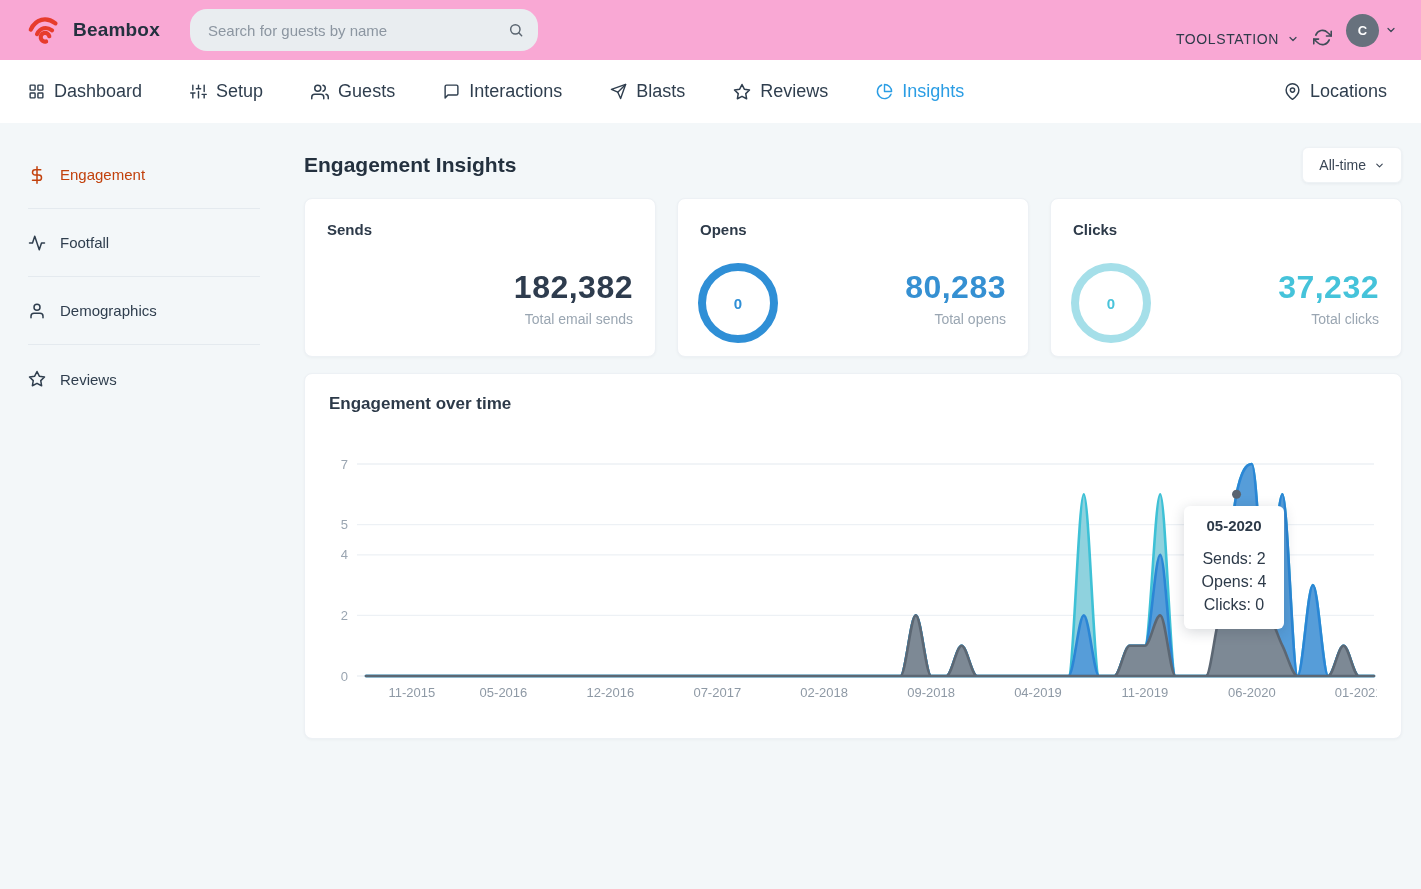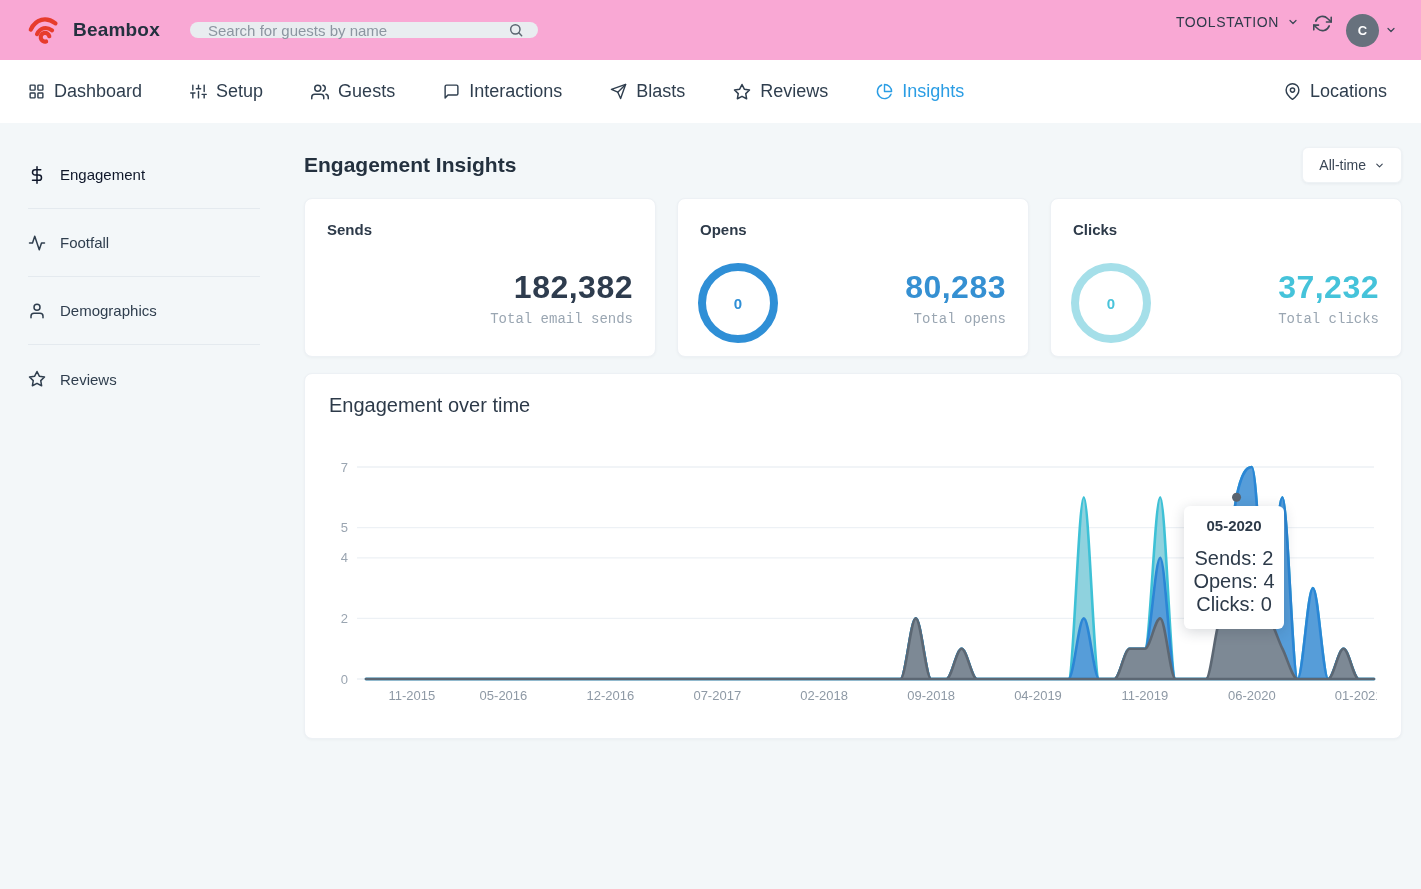--- a/index.html
+++ b/index.html
@@ -3,26 +3,26 @@
 <meta charset="utf-8">
 <style>
   * { box-sizing: border-box; margin: 0; padding: 0; }
   body { font-family: "Liberation Sans", sans-serif; color: #2d3a49; background: #f3f7f9; }
   .app { width: 1421px; height: 889px; background: #f3f7f9; overflow: hidden; position: relative; }
 
   
   .topbar { height: 60px; background: #f9a8d4; display: flex; align-items: center; padding: 0 24px; }
   .brand-wrap { display: flex; align-items: center; gap: 9px; }
   .brand { font-size: 19px; font-weight: 700; color: #24313f; letter-spacing: .2px; }
-  .search-pill { margin-left: 30px; width: 348px; height: 16px; background: #e9edf0; border-radius: 17px;
+  .search-pill { margin-left: 30px; width: 348px; height: 42px; background: #e9edf0; border-radius: 17px;
                  display: flex; align-items: center; padding: 0 14px 0 18px; }
   .search-pill input { flex: 1; border: 0; outline: none; background: transparent; font-size: 15px;
                        color: #55606c; font-family: inherit; }
   .search-pill input::placeholder { color: #8c96a1; }
-  .topbar-right { margin-left: auto; display: flex; align-items: flex-start; gap: 14px; }
+  .topbar-right { margin-left: auto; display: flex; align-items: flex-end; gap: 14px; }
   .account-switcher { display: flex; align-items: center; gap: 8px; cursor: pointer;
                       font-size: 14px; letter-spacing: .6px; color: #38455
 
 4; font-weight: 500; }
   .icon-btn { display: flex; align-items: center; cursor: pointer; color: #414c58; }
   .avatar-wrap { display: flex; align-items: center; gap: 6px; cursor: pointer; }
   .avatar { width: 33px; height: 33px; border-radius: 50%; background: #67717d; color: #fff;
             display: flex; align-items: center; justify-content: center; font-size: 13px; font-weight: 700; }
 
   
@@ -32,59 +32,59 @@
   .nav-item.active { color: #2a9de4; }
   .nav-item.right { margin-left: auto; margin-right: 6px; }
 
   
   .content { display: flex; align-items: flex-start; }
   .sidebar { width: 260px; padding-top: 18px; flex: 0 0 auto; }
   .side-item { display: flex; align-items: center; gap: 14px; height: 68px; margin: 0 0 0 28px;
                padding-right: 10px; border-bottom: 1px solid #e4eaef; cursor: pointer;
                font-size: 15px; font-weight: 500; color: #2f3e4e; }
   .side-item:last-child { border-bottom: 0; }
-  .side-item.active { color: #0f172a; }
+  .side-item.active { color: #c2410c; }
 
   .main { flex: 1; padding: 0 21px 0 44px; }
   .main-header { margin-top: 24px; display: flex; align-items: center; gap: 16px; }
   .page-title { font-size: 21px; font-weight: 700; color: #24313f; }
   .time-filter { margin-left: auto; height: 36px; background: #fff; border: 1px solid #eef2f5;
                  border-radius: 6px; box-shadow: 0 1px 3px rgba(20,40,60,.06); padding: 0 16px;
                  display: flex; align-items: center; gap: 8px; font-size: 14px; color: #3a4655;
                  cursor: pointer; }
 
   
   .cards-row { display: flex; gap: 21px; margin-top: 15px; }
   .stat-card { flex: 1; height: 159px; background: #fff; border: 1px solid #edf1f5; border-radius: 8px;
                box-shadow: 0 1px 3px rgba(20,40,60,.04); padding: 22px 22px; position: relative; }
   .stat-title { font-size: 15px; font-weight: 600; color: #2d3a49; }
   .stat-value-block { position: absolute; right: 22px; top: 70px; text-align: right; }
   .stat-value { font-size: 32px; font-weight: 700; letter-spacing: .5px; color: #2e3c4e; }
-  .stat-caption { font-size: 14px; color: #9aa6b2; margin-top: 5px; font-family: Liberation Mono, monospace; }
+  .stat-caption { font-size: 14px; color: #9aa6b2; margin-top: 5px; }
   .stat-value.blue { color: #3590d2; }
   .stat-value.cyan { color: #45c3da; }
   .ring { position: absolute; left: 20px; top: 64px; width: 80px; height: 80px; border-radius: 50%;
           display: flex; align-items: center; justify-content: center; font-size: 15px; font-weight: 700; }
   .ring.blue { border: 8px solid #2f8fd6; color: #2f8fd6; }
   .ring.cyan { border: 8px solid #a5dfe9; color: #49c3da; }
 
   
   .chart-card { margin-top: 16px; height: 366px; background: #fff; border: 1px solid #edf1f5;
                 border-radius: 8px; box-shadow: 0 1px 3px rgba(20,40,60,.04); padding: 20px 24px;
                 position: relative; }
-  .chart-title { font-size: 20px; font-weight: 400; color: #2d3a49; }
+  .chart-title { font-size: 17px; font-weight: 700; color: #2d3a49; }
   .chart-svg { display: block; width: 1048px; height: 310px; margin-top: 10px; }
   .chart-svg text { font-family: "Liberation Sans", sans-serif; }
 
   .chart-tooltip { position: absolute; left: 879px; top: 132px; width: 100px; background: #fff;
                    border-radius: 6px; box-shadow: 0 3px 14px rgba(25,40,58,.18); text-align: center;
                    padding: 11px 8px 13px; z-index: 5; }
   .tooltip-title { font-size: 15px; font-weight: 700; color: #2d3a49; }
   .tooltip-lines { margin-top: 13px; }
-  .tooltip-line { font-size: 20px; line-height: 23px; color: #2d3a49; }
+  .tooltip-line { font-size: 16px; line-height: 23px; color: #2d3a49; }
 </style>
 </head>
 <body>
 
 <div class="app">
 
   <div class="topbar">
     <div class="brand-wrap">
       <span style="display:flex;">
         <svg viewBox="0 0 44 44" width="40" height="40">

